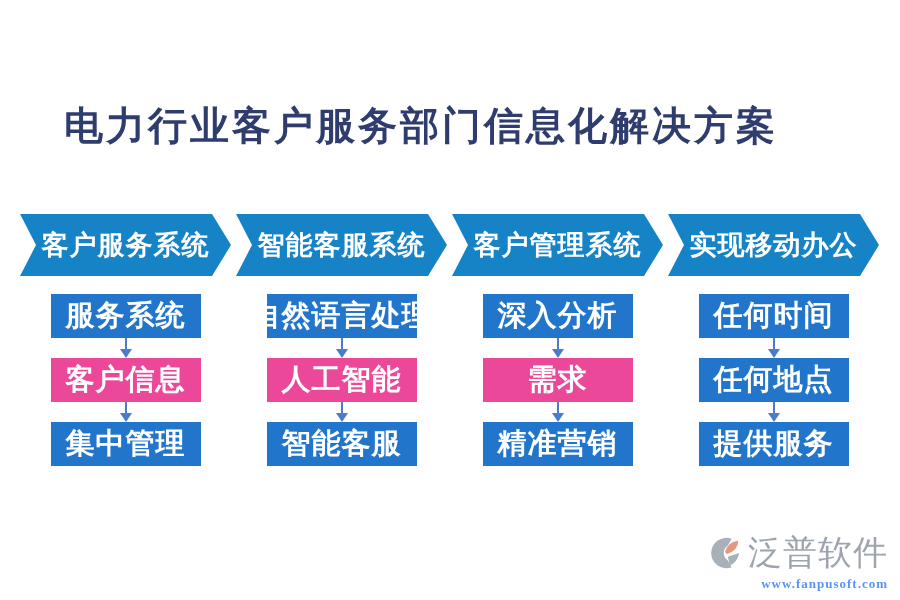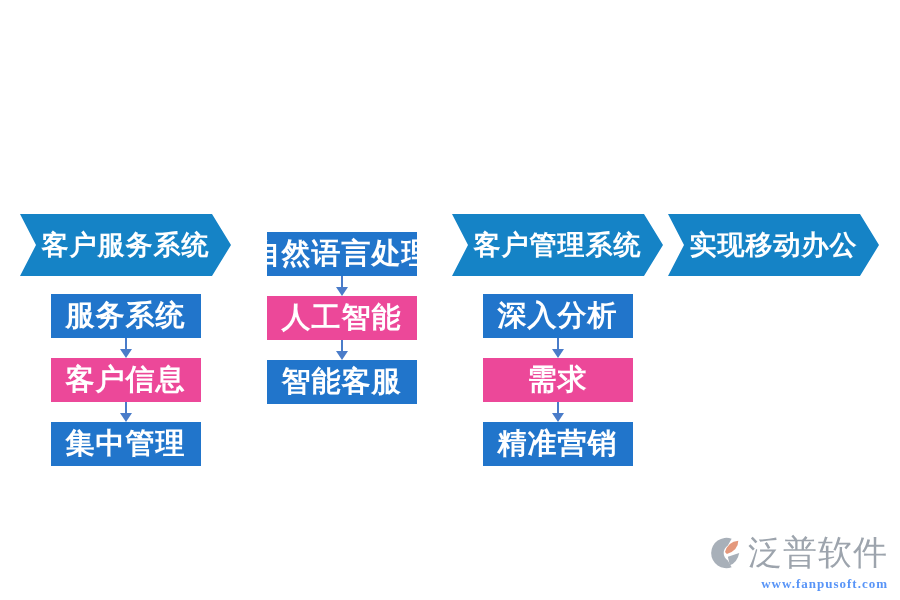--- a/index.html
+++ b/index.html
@@ -132,35 +132,37 @@
     color: #3b82f6;
     letter-spacing: 1px;
     white-space: nowrap;
   }
 </style>
 </head>
 <body>
 
 <div class="page">
 
+  <div class="title">电力行业客户服务部门信息化解决方案</div>
 
   <div class="flow">
 
     <div class="column">
       <div class="banner">客户服务系统</div>
       <div class="steps">
         <div class="step-box variant-blue">服务系统</div>
         <div class="connector"></div>
         <div class="step-box variant-green">客户信息</div>
         <div class="connector"></div>
         <div class="step-box variant-blue">集中管理</div>
       </div>
     </div>
 
     <div class="column">
+      <div class="banner">智能客服系统</div>
       <div class="steps">
         <div class="step-box variant-blue">自然语言处理</div>
         <div class="connector"></div>
         <div class="step-box variant-green">人工智能</div>
         <div class="connector"></div>
         <div class="step-box variant-blue">智能客服</div>
       </div>
     </div>
 
     <div class="column">
@@ -169,20 +171,27 @@
         <div class="step-box variant-blue">深入分析</div>
         <div class="connector"></div>
         <div class="step-box variant-green">需求</div>
         <div class="connector"></div>
         <div class="step-box variant-blue">精准营销</div>
       </div>
     </div>
 
     <div class="column">
       <div class="banner">实现移动办公</div>
+      <div class="steps">
+        <div class="step-box variant-blue">任何时间</div>
+        <div class="connector"></div>
+        <div class="step-box variant-blue">任何地点</div>
+        <div class="connector"></div>
+        <div class="step-box variant-blue">提供服务</div>
+      </div>
     </div>
 
   </div>
 
   <div class="footer">
     <div class="footer-top">
       <svg class="footer-logo" viewBox="0 0 40 40" xmlns="http://www.w3.org/2000/svg" aria-hidden="true">
         <path d="M27 5 A16 16 0 1 0 27 35 L23 28 A9.5 9.5 0 0 1 23 12 Z" fill="#9AA3AD"></path>
         <path d="M20 19 Q23 8 34 7 Q34 17 22 21 Z" fill="#E08766"></path>
         <path d="M23 24 L35 20 Q33 30 25 33 Z" fill="#9AA3AD"></path>

